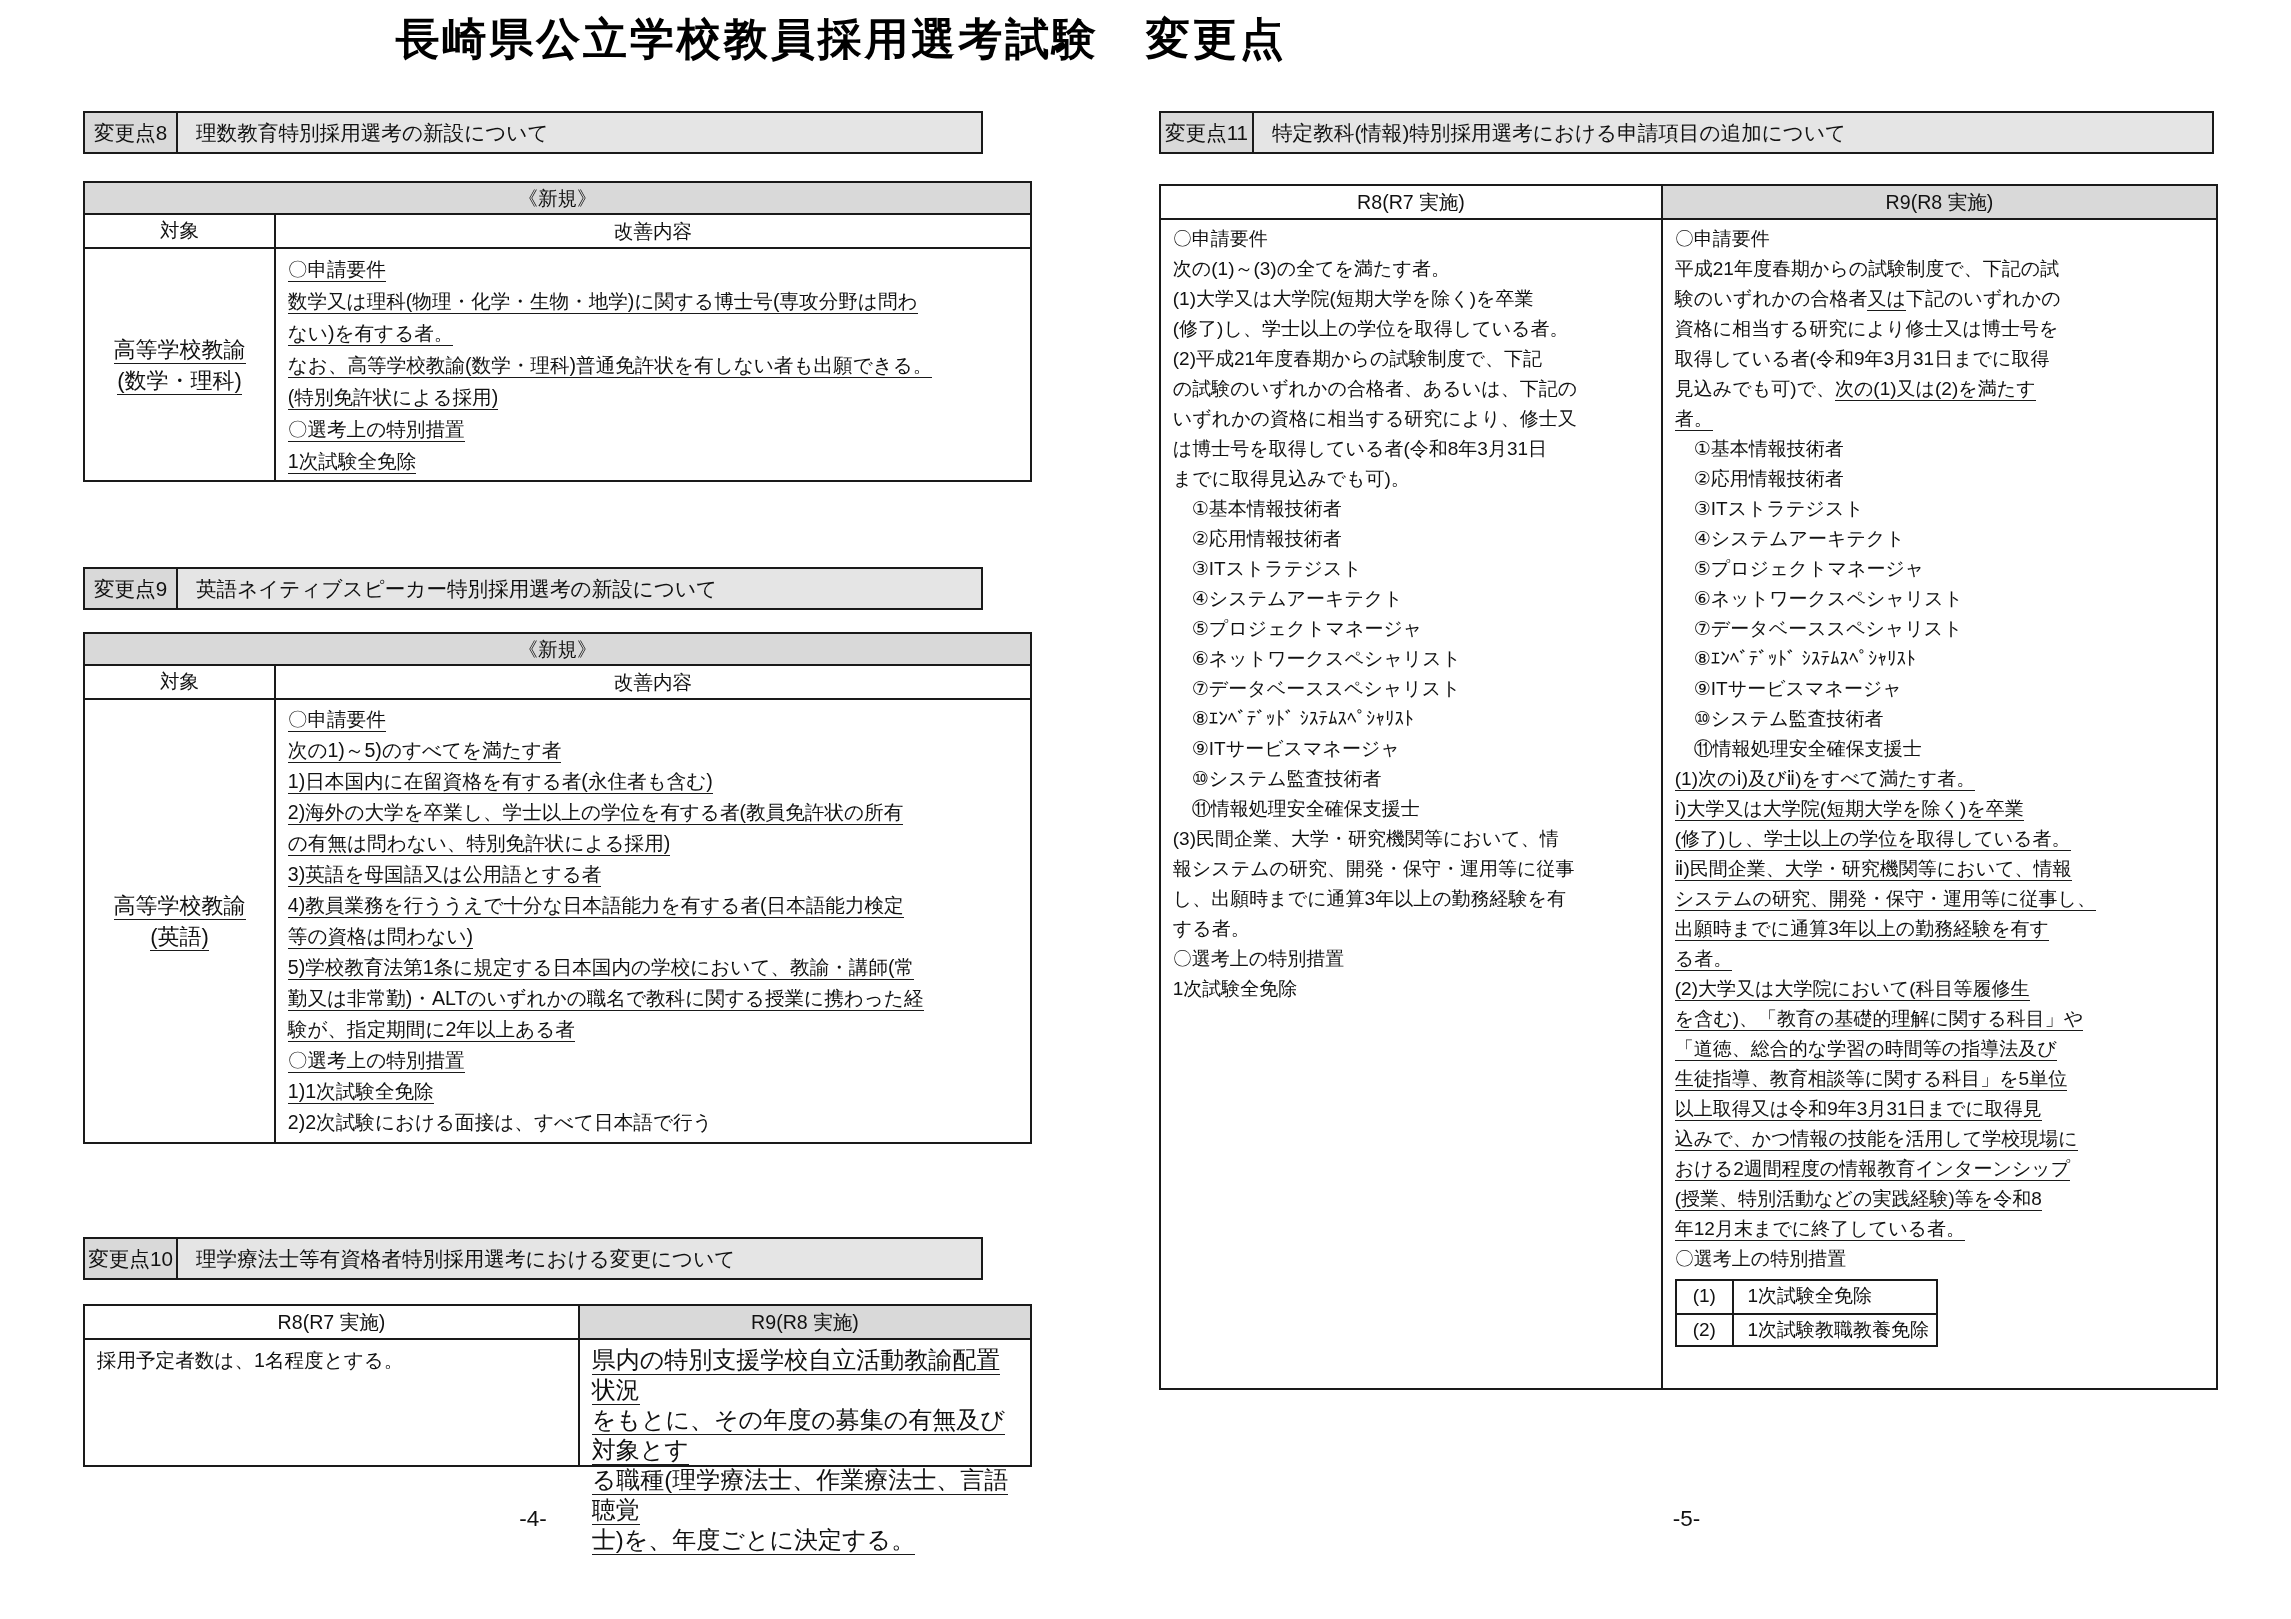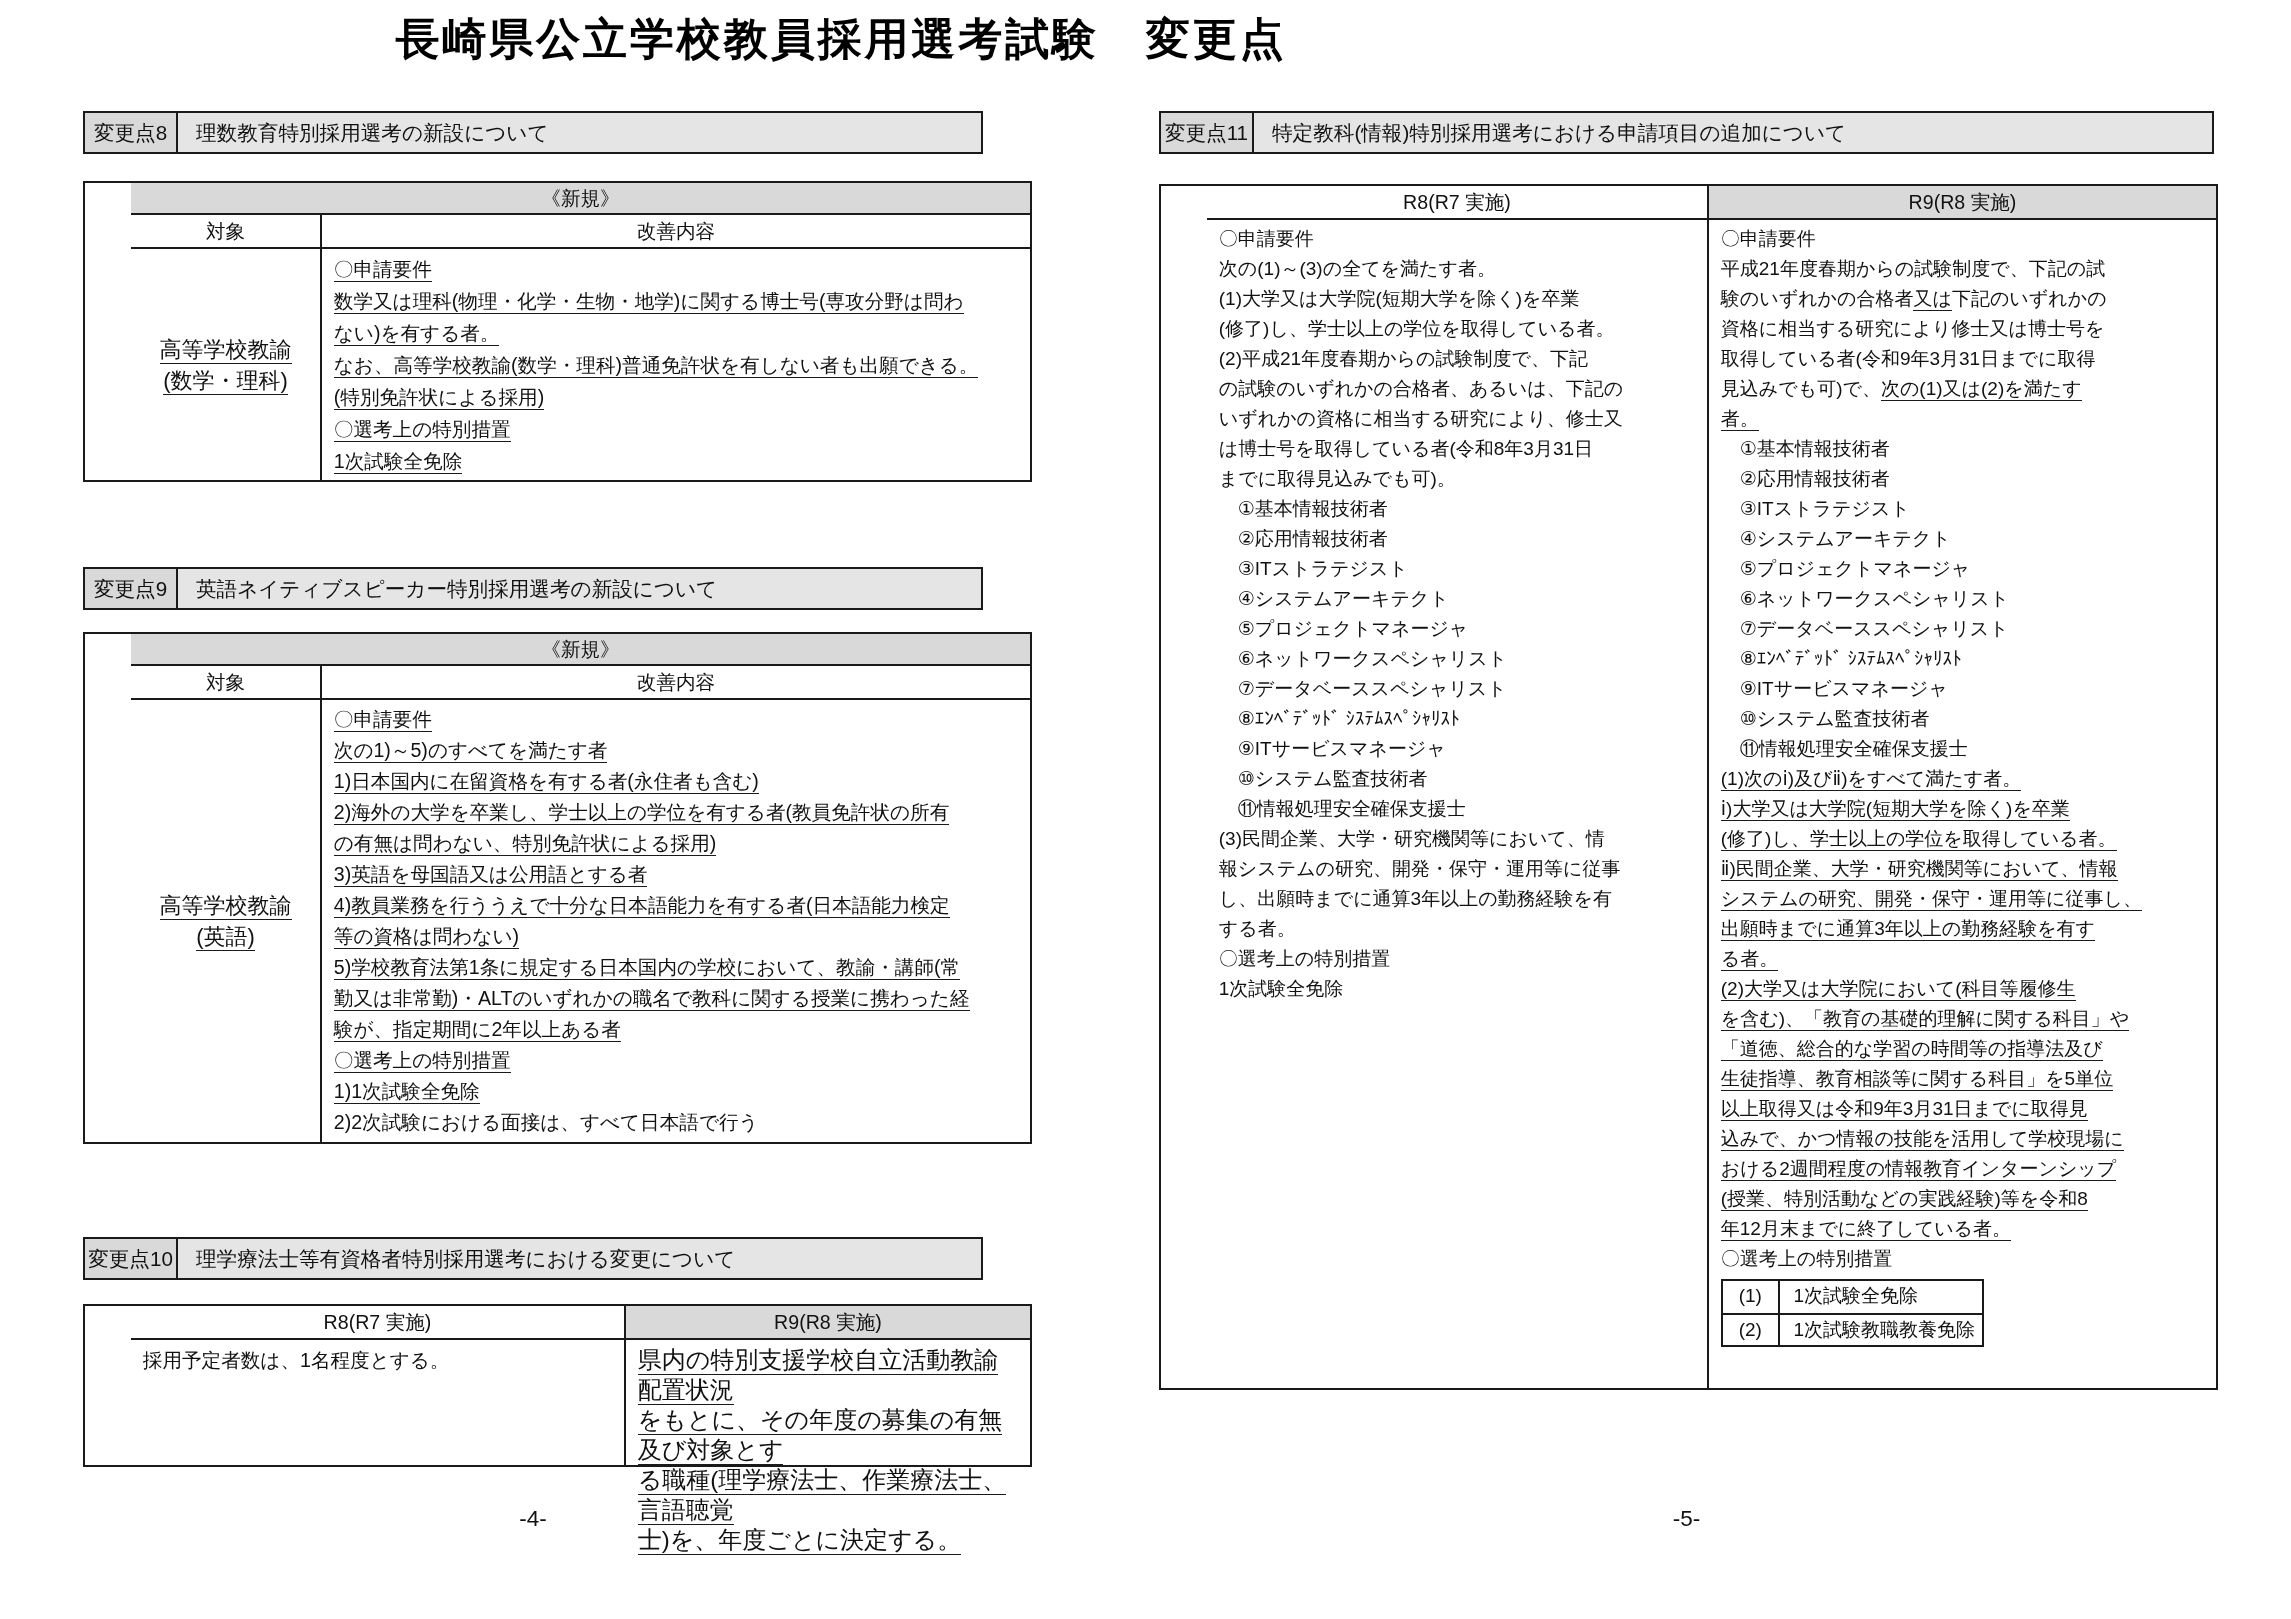--- a/index.html
+++ b/index.html
@@ -6,32 +6,32 @@
   .canvas{position:relative;width:2292px;height:1619px;background:#ffffff;overflow:hidden;
           font-family:"Liberation Sans","DejaVu Sans",sans-serif;color:#111;}
   .page-title{position:absolute;left:0;top:9.8px;width:1682px;text-align:center;
               font-size:44px;font-weight:bold;letter-spacing:2.9px;}
   
   .sec{position:absolute;display:flex;border:2px solid #1a1a1a;background:#e5e5e5;height:43px;box-sizing:border-box;}
   .sec .lbl{width:93px;background:#d9d9d9;border-right:2px solid #1a1a1a;display:flex;
             align-items:center;justify-content:center;font-size:20.6px;box-sizing:border-box;}
   .sec .hd{flex:1;display:flex;align-items:center;padding-left:18px;font-size:20.6px;}
   
-  .tbl{position:absolute;border:2px solid #1a1a1a;box-sizing:border-box;background:#fff;padding-left:46px;}
+  .tbl{position:absolute;border:2px solid #1a1a1a;box-sizing:border-box;background:#fff;}
   .banner{height:32px;background:#d9d9d9;border-bottom:2px solid #1a1a1a;text-align:center;
           line-height:31px;font-size:19.6px;box-sizing:border-box;}
   .hrow{display:flex;border-bottom:2px solid #1a1a1a;box-sizing:border-box;}
   .hrow .hc{line-height:32px;text-align:center;font-size:19.6px;box-sizing:border-box;}
   .grayc{background:#d9d9d9;}
   .brow{display:flex;box-sizing:border-box;}
   .cellL{border-right:2px solid #1a1a1a;box-sizing:border-box;}
   .line{white-space:pre-wrap;}
   .u{border-bottom:1.5px solid #1a1a1a;padding-bottom:1px;}
   
-  .t12 .hc1{width:191px;border-right:2px solid #1a1a1a;}
+  .t12 .hc1{width:191px;border-right:2px solid #1a1a1a;font-family:Liberation Serif, serif;}
   .t12 .hc2{flex:1;}
   .t12 .b1{width:191px;display:flex;flex-direction:column;justify-content:center;align-items:center;
            font-size:22px;line-height:31px;}
   .t12 .b2{flex:1;padding:3.9px 9.8px 0 11.8px;font-size:19.6px;}
   .t1 .b2 .line{line-height:32px;}
   .t2 .b2 .line{line-height:31px;}
   
   .t3 .hc1{width:495px;border-right:2px solid #1a1a1a;}
   .t3 .hc2{flex:1;}
   .t3 .b1{width:495px;padding:4.9px 9.8px 0 11.8px;font-size:19.6px;}

